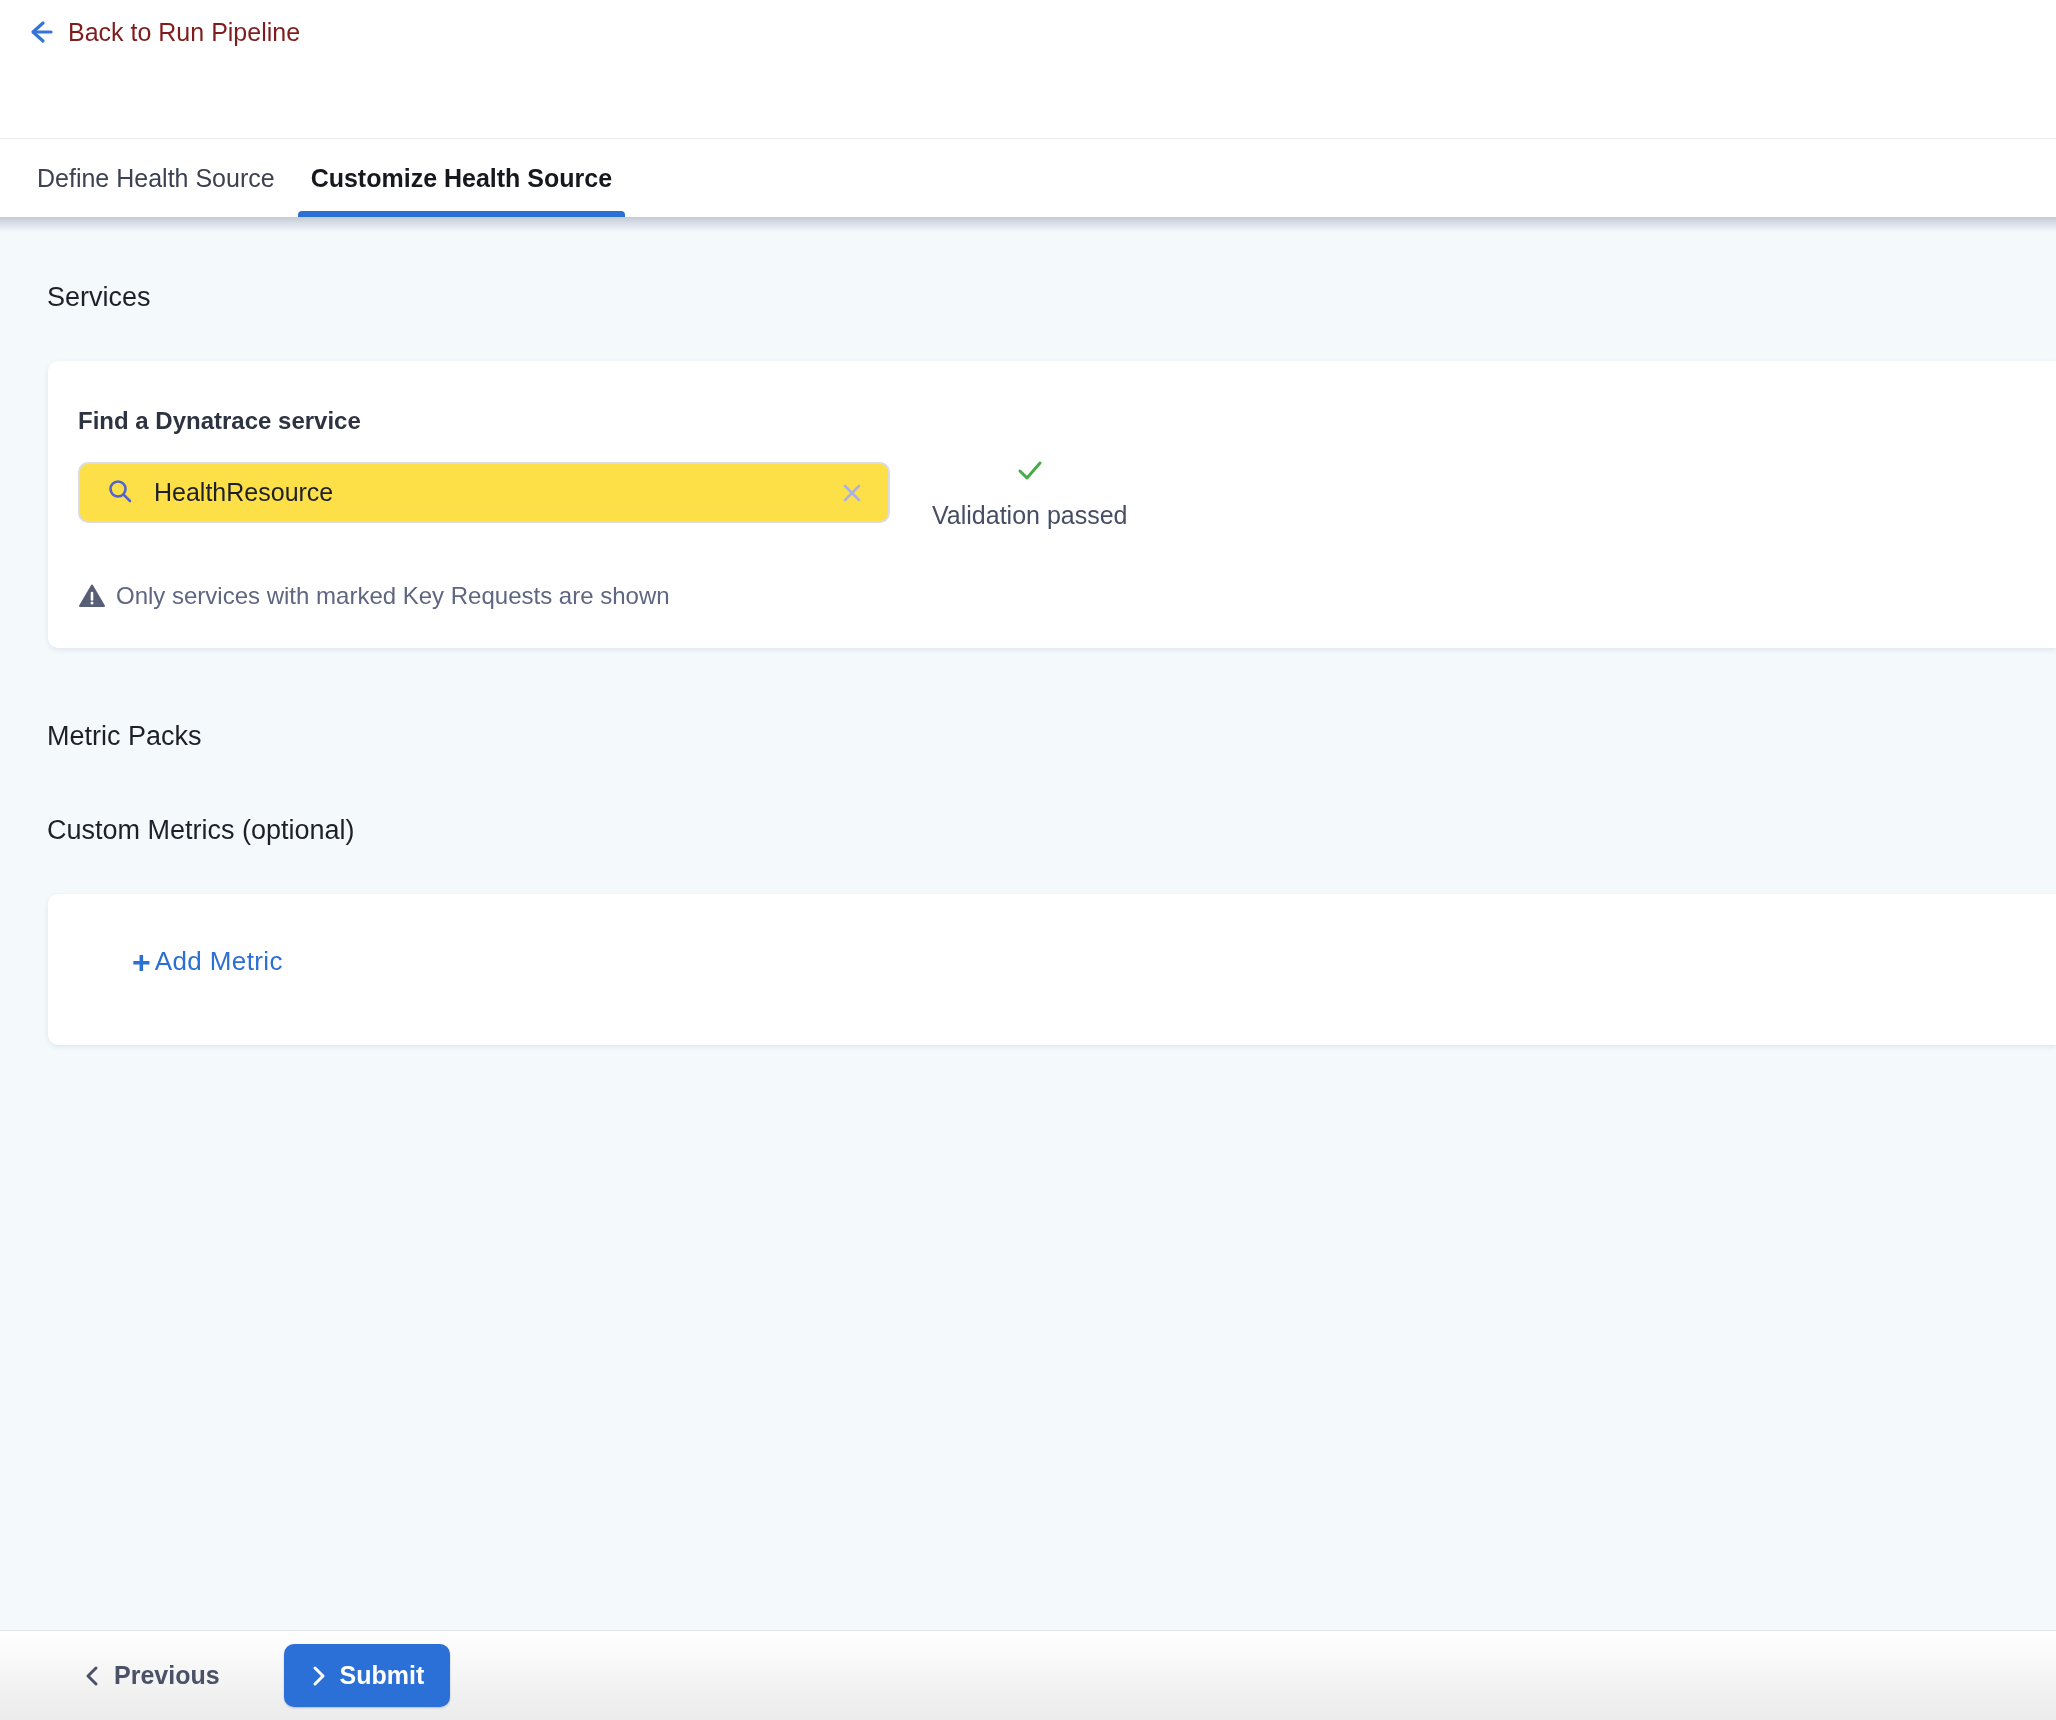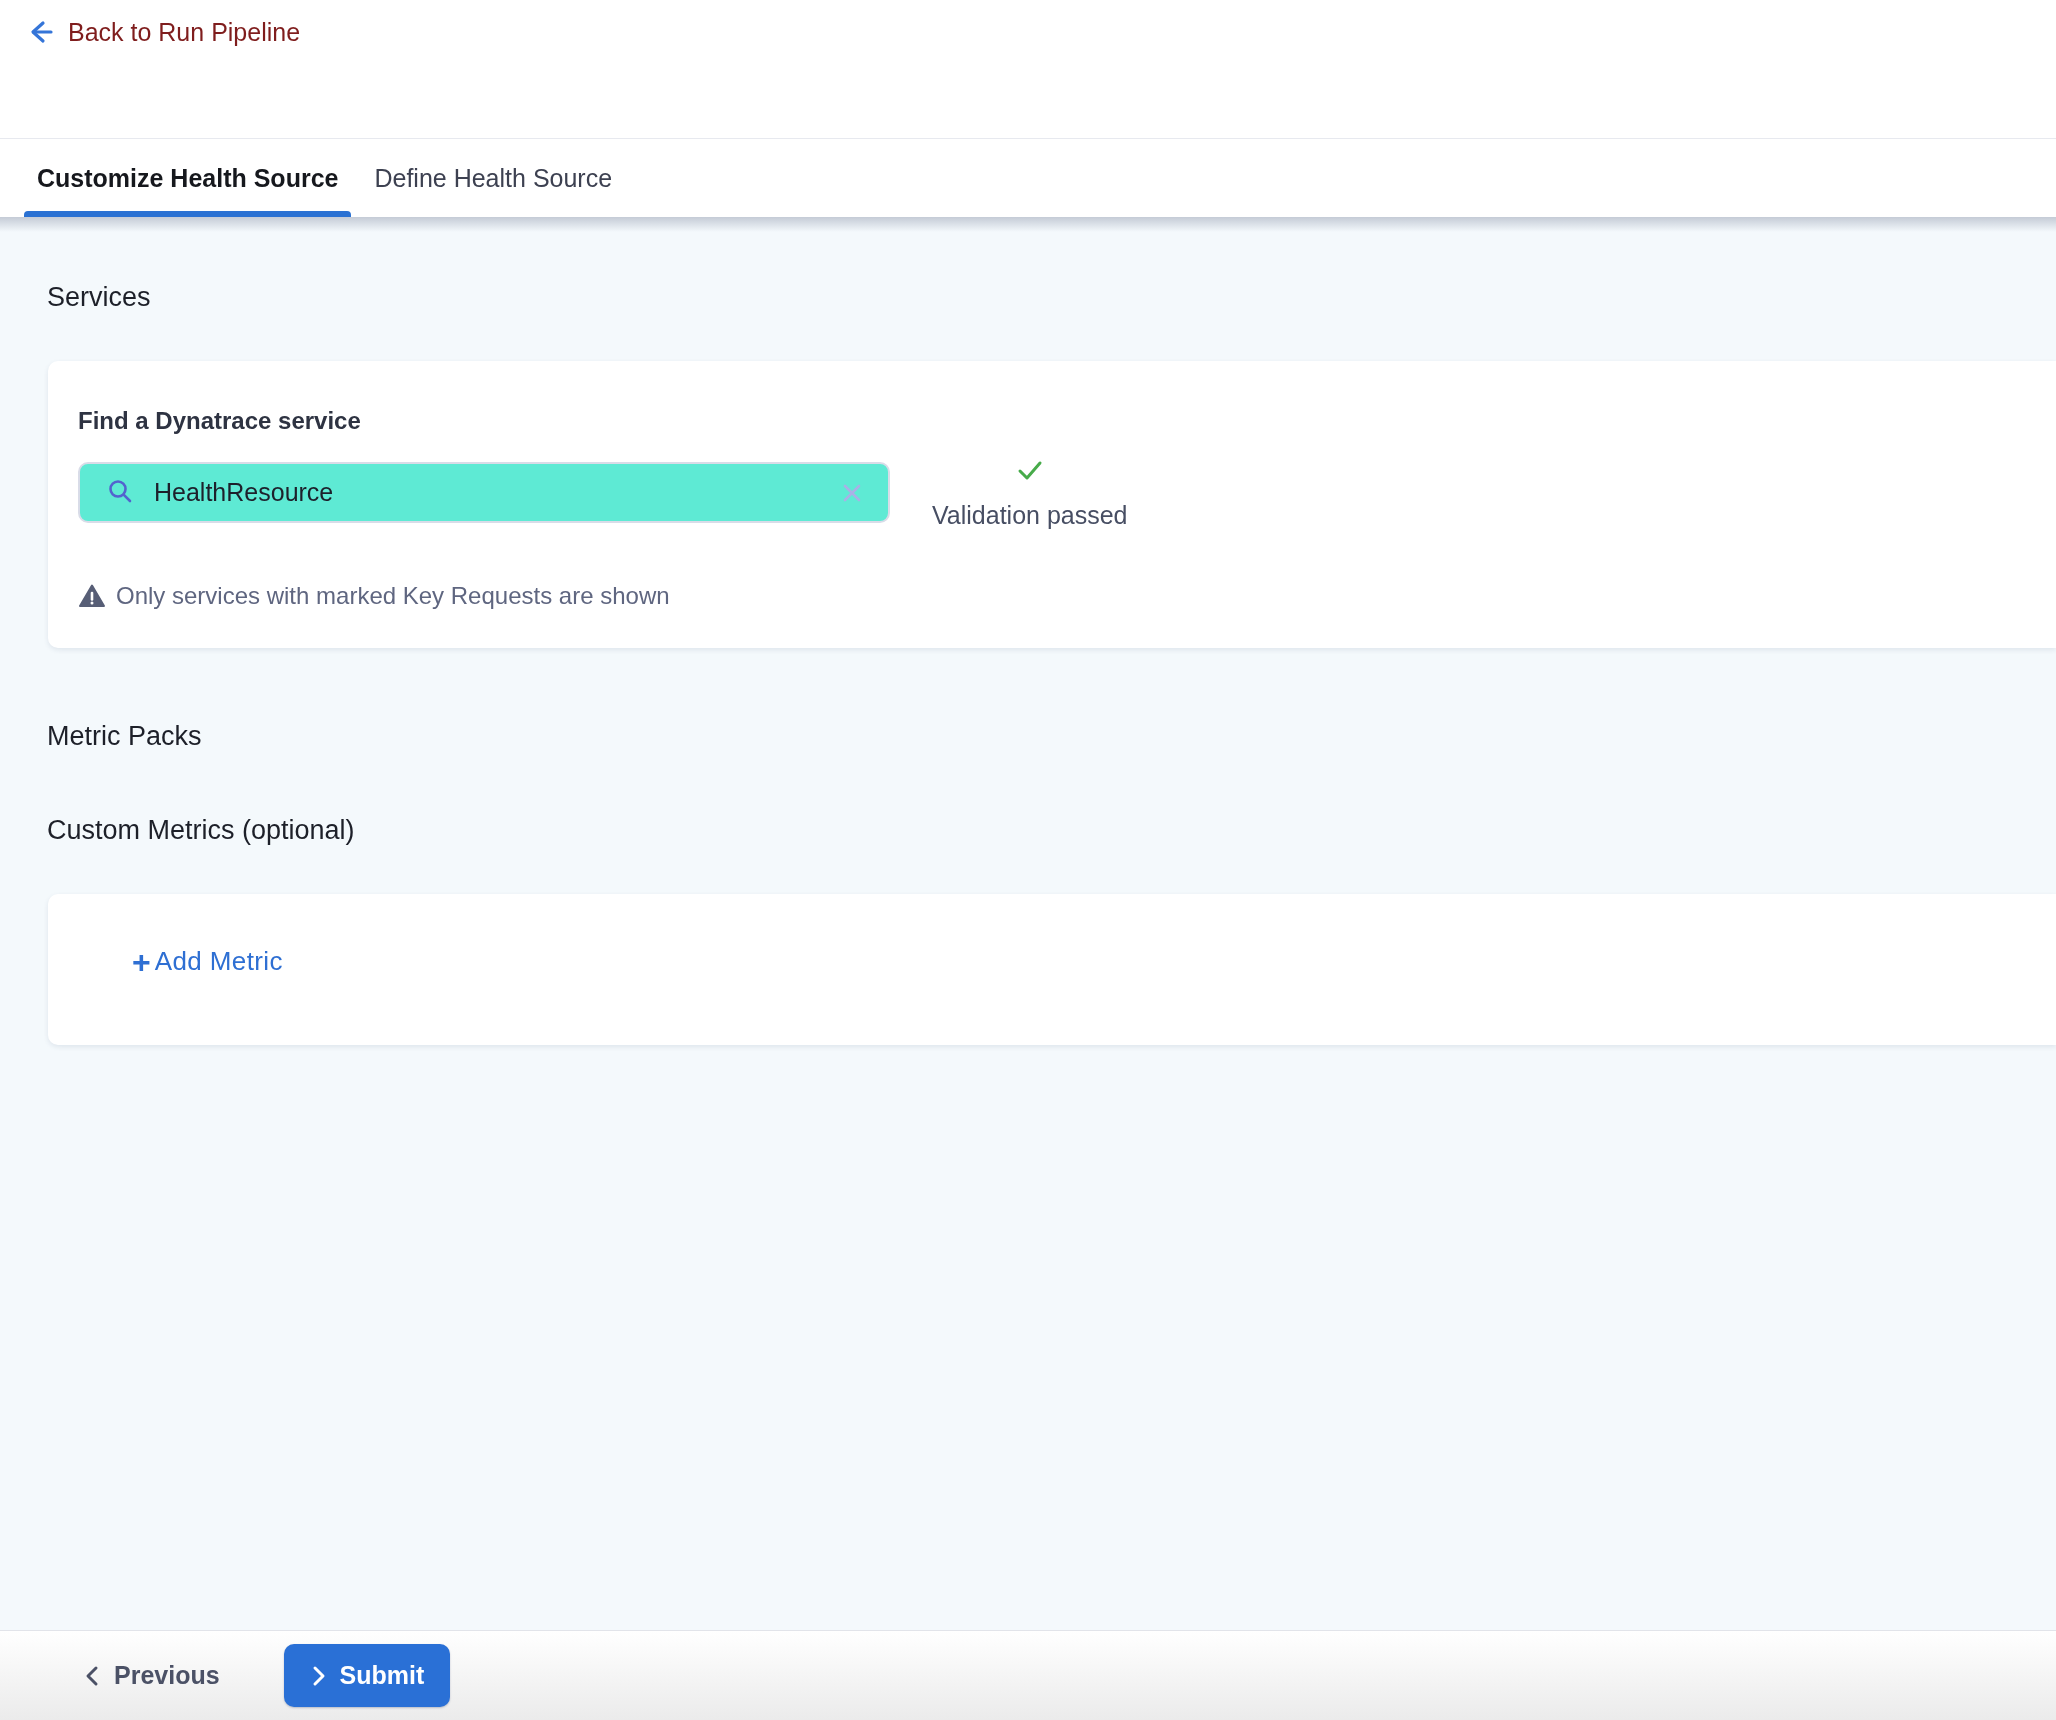--- a/index.html
+++ b/index.html
@@ -53,21 +53,21 @@
   }
   .card-services { margin-top:48px; padding:46px 40px 38px 30px; }
   .card-packs    { margin-top:48px; padding:46px 0 106px 30px; }
   .card-custom   { margin-top:48px; padding:52px 0 68px 84px; }
 
   .find-label { font-size:24px; font-weight:600; color:#2e3342; display:block; }
 
   .input-row { margin-top:20px; display:flex; align-items:center; }
   .searchbox {
     position:relative; width:812px; height:61px;
-    border:2px solid #d9dce8; border-radius:10px; background:#5eead4;
+    border:2px solid #d9dce8; border-radius:10px; background:#fde047;
     display:flex; align-items:flex-start;
   }
   .searchbox input {
     border:none; outline:none; background:transparent;
     font-family:"Liberation Sans", sans-serif;
     font-size:25px; color:#1d202b; width:100%;
     padding:0 70px 0 74px; height:100%;
   }
   .search-glyph { position:absolute; left:26px; top:50%; transform:translateY(-50%); }
   .clear-glyph  { position:absolute; right:24px; top:50%; transform:translateY(-50%); cursor:pointer; display:flex; }
@@ -119,22 +119,22 @@
       <svg width="30" height="30" viewBox="0 0 30 30">
         <path d="M19 6 L9 15 L19 24" fill="none" stroke="#3575d8" stroke-width="3.2" stroke-linecap="round" stroke-linejoin="round"></path>
         <line x1="9.5" y1="15" x2="27" y2="15" stroke="#3575d8" stroke-width="3.2" stroke-linecap="round"></line>
       </svg>
     </span>
     <a class="back-link">Back to Run Pipeline</a>
   </div>
 </div>
 
 <div class="tabbar">
+  <div class="tab">Define Health Source</div>
   <div class="tab active">Customize Health Source</div>
-  <div class="tab">Define Health Source</div>
 </div>
 
 <div class="content">
 
   <div class="section-heading h-services">Services</div>
 
   <div class="card card-services">
     <span class="find-label">Find a Dynatrace service</span>
 
     <div class="input-row">

